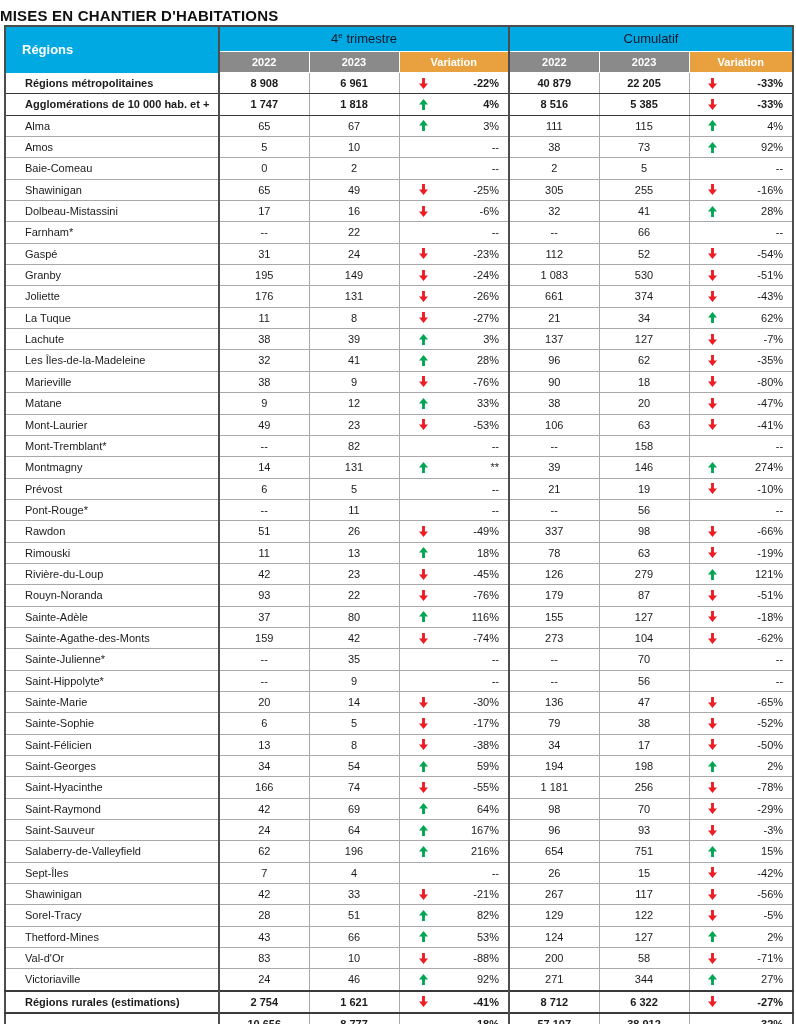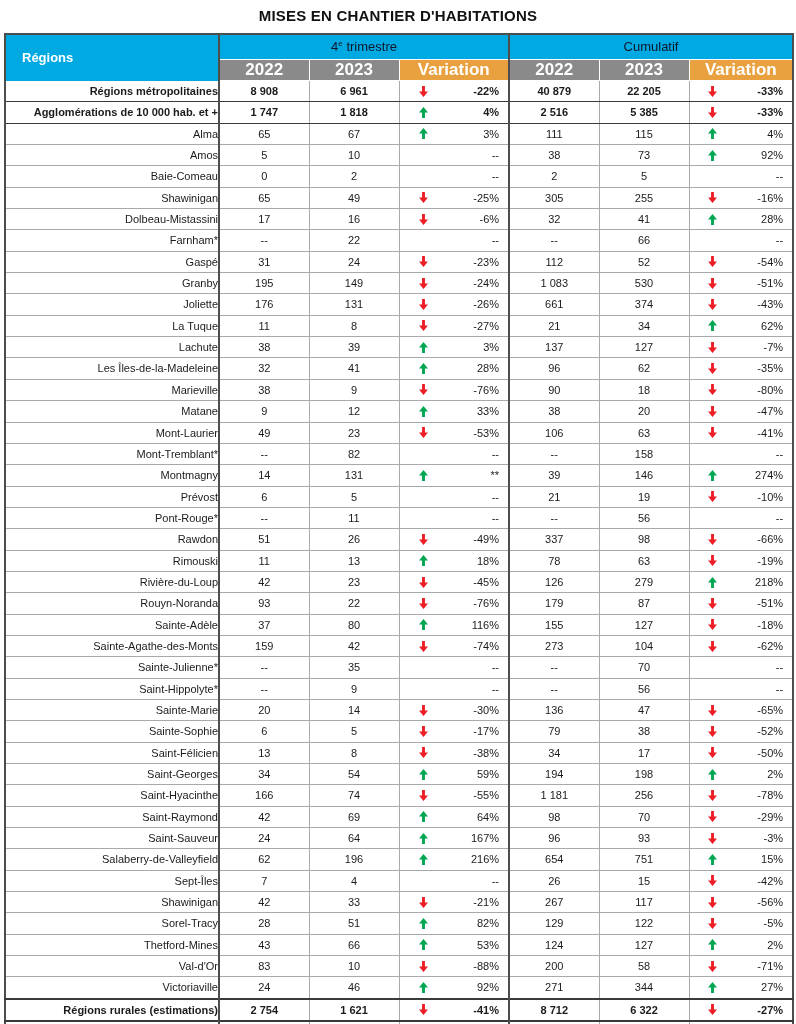--- a/index.html
+++ b/index.html
@@ -3,22 +3,22 @@
 <meta charset="utf-8">
 <style>
   html,body{margin:0;padding:0;background:#fff;}
   body{
     width:796px;height:1024px;
     font-family:"Liberation Sans", sans-serif;
     color:#1b1b1b;
     position:relative;
   }
   .title{
-    text-align:center;font-weight:bold;font-size:15px;letter-spacing:.2px;
-    color:#111;padding-top:7px;margin-bottom:9px;
+    font-weight:bold;font-size:15px;letter-spacing:.2px;
+    color:#111;padding-top:7px;margin-bottom:1px;
   }
   table{
     border-collapse:collapse;table-layout:fixed;
     width:788px;margin:0 4px;
     border:2px solid #4d4d4d;
   }
   th,td{
     padding:0;overflow:hidden;white-space:nowrap;
     font-size:11px;height:20.35px;line-height:20.35px;
   }
@@ -27,28 +27,28 @@
     background:var(--blue);color:#fff;text-align:left;
     font-size:13px;font-weight:bold;padding-left:16px;
     border-right:2px solid #4d4d4d;
   }
   .h-group{
     background:var(--blue);color:#0f172a;text-align:center;
     font-size:13px;font-weight:normal;height:24px;line-height:24px;
   }
   .h-group sup{font-size:8px;line-height:0;}
   .h-sub{
-    color:#fff;font-weight:bold;font-size:17px;text-align:center;
+    color:#fff;font-weight:bold;font-size:11px;text-align:center;
     height:20px;line-height:20px;border:1px solid #fff;
   }
   .h-sub.gray{background:var(--gray);}
   .h-sub.orange{background:var(--orange);}
   
   td{border-right:1px solid #a9a9a9;border-bottom:1px solid #a9a9a9;}
-  td.name{text-align:right;padding-left:5px;}
+  td.name{text-align:left;padding-left:19px;}
   td.num{text-align:center;}
   .gl{border-left:2px solid #4d4d4d !important;}
   tr.bold td{font-weight:bold;border-bottom:1.5px solid #3a3a3a;}
   tr.toprule td{border-top:2px solid #3a3a3a;}
   .suffix{font-weight:bold;}
   .varwrap{display:flex;align-items:center;height:100%;}
   .arrow-box{width:44%;display:flex;justify-content:center;align-items:center;}
   .var-val{flex:1;text-align:right;padding-right:9px;}
   .arrow{width:9px;height:11px;display:block;}
 </style>
@@ -118,21 +118,21 @@
           <td class="var-cell">
             <div class="varwrap">
               <span class="arrow-box">
                 <svg viewBox="0 0 10 12" class="arrow">
                   <path d="M5 0 L10 6 L6.6 6 L6.6 12 L3.4 12 L3.4 6 L0 6 Z" fill="#00A651"></path>
                 </svg>
               </span>
               <span class="var-val">4%</span>
             </div>
           </td>
-          <td class="num gl">2 516</td>
+          <td class="num gl">8 516</td>
           <td class="num">5 385</td>
           <td class="var-cell">
             <div class="varwrap">
               <span class="arrow-box">
                 <svg viewBox="0 0 10 12" class="arrow">
                   <path d="M5 12 L0 6 L3.4 6 L3.4 0 L6.6 0 L6.6 6 L10 6 Z" fill="#EE1C25"></path>
                 </svg>
               </span>
               <span class="var-val">-33%</span>
             </div>
@@ -681,21 +681,21 @@
           </td>
           <td class="num gl">126</td>
           <td class="num">279</td>
           <td class="var-cell">
             <div class="varwrap">
               <span class="arrow-box">
                 <svg viewBox="0 0 10 12" class="arrow">
                   <path d="M5 0 L10 6 L6.6 6 L6.6 12 L3.4 12 L3.4 6 L0 6 Z" fill="#00A651"></path>
                 </svg>
               </span>
-              <span class="var-val">218%</span>
+              <span class="var-val">121%</span>
             </div>
           </td>
         </tr>
         <tr class="">
           <td class="name"><span>Rouyn-Noranda</span></td>
           <td class="num gl">93</td>
           <td class="num">22</td>
           <td class="var-cell">
             <div class="varwrap">
               <span class="arrow-box">

